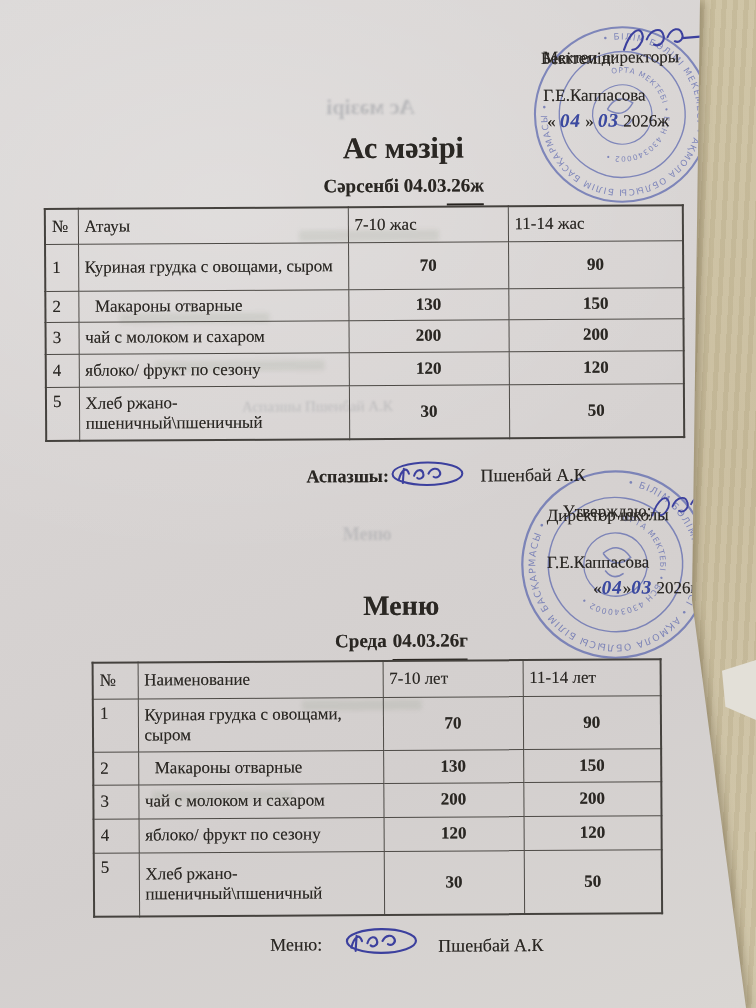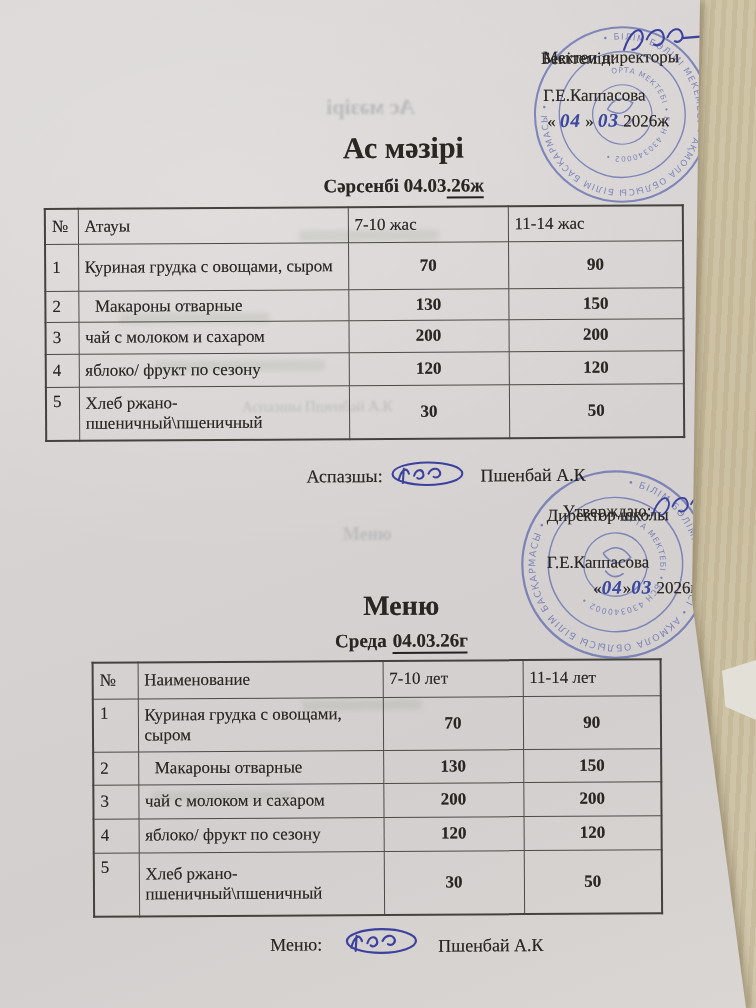--- a/index.html
+++ b/index.html
@@ -29,21 +29,21 @@
   
   .appr{ font-size:17px; line-height:25px; }
   .hand{ color:#3b49a0; font-style:italic; font-weight:bold; font-size:19px;
          text-shadow:0 0 .5px rgba(59,73,160,.5); letter-spacing:1px;}
   .sig{ position:absolute; }
   .sig path, .sig ellipse{ stroke:#3c409e; stroke-width:2; fill:none; stroke-linecap:round; }
 
   
   .title{ font-weight:bold; text-align:center; }
   .subtitle{ font-weight:bold; text-align:center; font-size:19px; }
-  .u{ border-bottom:2px solid #26231f; padding-bottom:1px; }
+  .u{ border-bottom:2px solid #26231f; padding-bottom:8px; }
 
   
   table.menu{ position:absolute; border-collapse:collapse; table-layout:fixed;
               font-size:17px; color:#2a2723; }
   table.menu td{ border:1.5px solid #4d4a46; padding:2px 6px; vertical-align:middle;
                  text-shadow:0 0 .6px rgba(42,39,35,.5); overflow:hidden;}
   table.menu{ border:2px solid #45423e; }
   td.num{ text-align:left; padding-left:8px; }
   td.name{ text-align:left; padding-left:10px; white-space:pre-line; }
   td.val{ text-align:center; font-weight:bold; }
@@ -158,21 +158,21 @@
       <tr style="height:54px">
         <td class="num" style="vertical-align:top; padding-top:4px">5</td>
         <td class="name">Хлеб ржано-
 пшеничный\пшеничный</td>
         <td class="val">30</td>
         <td class="val">50</td>
       </tr>
     </tbody>
           </table>
 
-    <div class="txt cookline" style="left:306px; top:466px;">
+    <div class="txt cookline" style="left:306px; top:466px;font-weight:bold;">
       <span>Аспазшы:</span>
     </div>
     <svg class="sig" style="left:388px; top:458px; width:78px; height:32px;" viewBox="0 0 76 30">
       <ellipse cx="38" cy="15" rx="34" ry="11"></ellipse>
       <path d="M10 21 C13 10 18 8 20 15 M15 10 L14 24 M25 17 C27 10 33 10 34 15 C35 19 30 21 28 19 M39 15 C42 9 48 9 50 13 C52 17 47 20 44 18"></path>
     </svg>
     <div class="txt cookline" style="left:480px; top:466px;">Пшенбай А.К</div>
 
     <svg class="stamp" style="left:512px; top:462px; width:205px; height:208px; transform:rotate(9deg);" viewBox="0 0 220 220">
       <defs>

